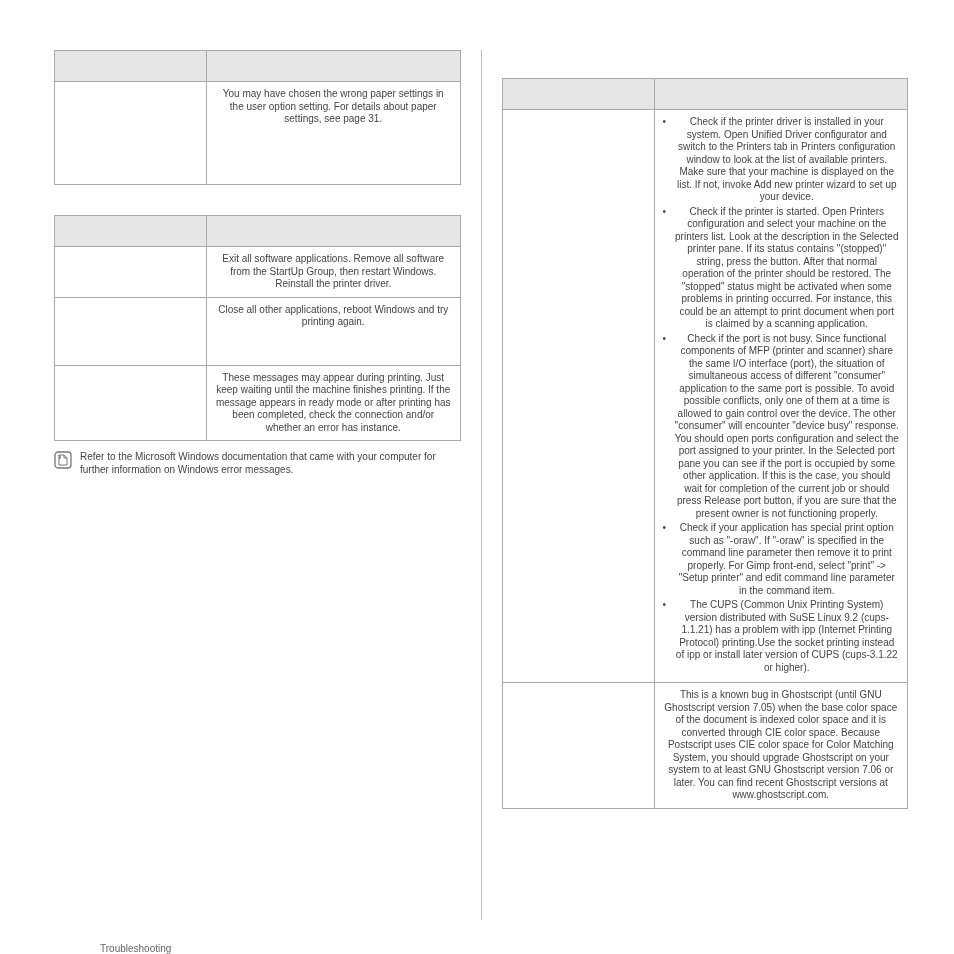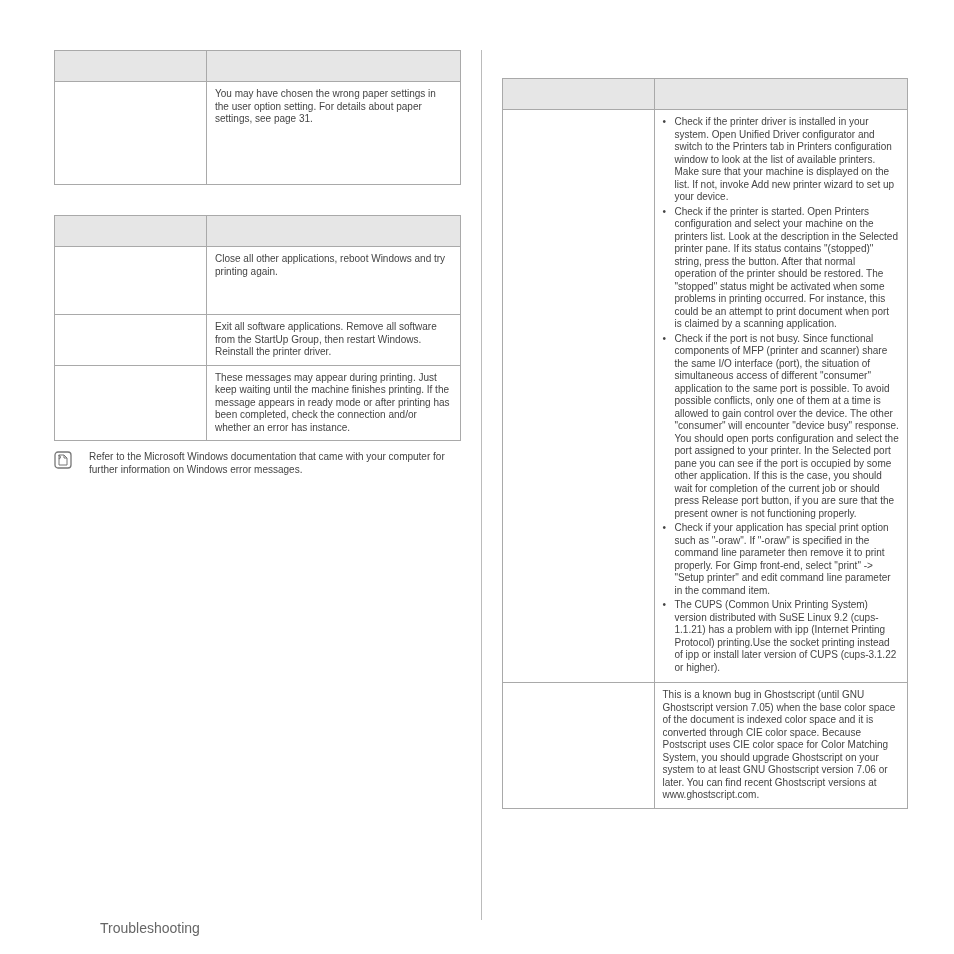--- a/index.html
+++ b/index.html
@@ -37,34 +37,34 @@
 
   table.doc-table {
     border-collapse: collapse;
     width: 100%;
     margin-bottom: 10px;
   }
   table.doc-table th, table.doc-table td {
     border: 1px solid #a9a9a9;
     padding: 6px 8px;
     vertical-align: top;
-    text-align: left;
+    text-align: center;
     font-size: 10px;
     line-height: 1.25;
     color: #444;
   }
   table.doc-table th {
     background: #e6e6e6;
     height: 18px;
   }
   .col-problem { width: 135px; }
 
   .note {
     display: flex;
-    gap: 17px;
+    gap: 8px;
     margin: 8px 0 0 0;
     font-size: 10px;
     line-height: 1.25;
     color: #444;
   }
   .note-icon {
     flex: 0 0 auto;
     width: 18px;
     height: 18px;
   }
@@ -83,22 +83,22 @@
   ul.bullets > li::before {
     content: "•";
     position: absolute;
     left: 0;
     top: 0;
   }
 
   .footer {
     position: absolute;
     left: 100px;
-    bottom: 18px;
-    font-size: 14px;
+    bottom: 0;
+    font-size: 10px;
     color: #666;
   }
 </style>
 </head>
 <body>
 
 <div class="page">
   <div class="column">
 
     <table class="doc-table">
@@ -116,26 +116,26 @@
 
     <div style="height:20px"></div>
 
     <table class="doc-table">
       <tbody>
           <tr>
             <th class="col-problem"></th>
             <th></th>
           </tr>
       <tr>
+        <td class="col-problem"></td>
+        <td>Exit all software applications. Remove all software from the StartUp Group, then restart Windows. Reinstall the printer driver.</td>
+      </tr>
+      <tr>
         <td class="col-problem" style="height:55px"></td>
         <td>Close all other applications, reboot Windows and try printing again.</td>
-      </tr>
-      <tr>
-        <td class="col-problem"></td>
-        <td>Exit all software applications. Remove all software from the StartUp Group, then restart Windows. Reinstall the printer driver.</td>
       </tr>
       <tr>
         <td class="col-problem"></td>
         <td>These messages may appear during printing. Just keep waiting until the machine finishes printing. If the message appears in ready mode or after printing has been completed, check the connection and/or whether an error has instance.</td>
       </tr>
     </tbody>
       </table>
 
     <div class="note">
       <span class="note-icon">

